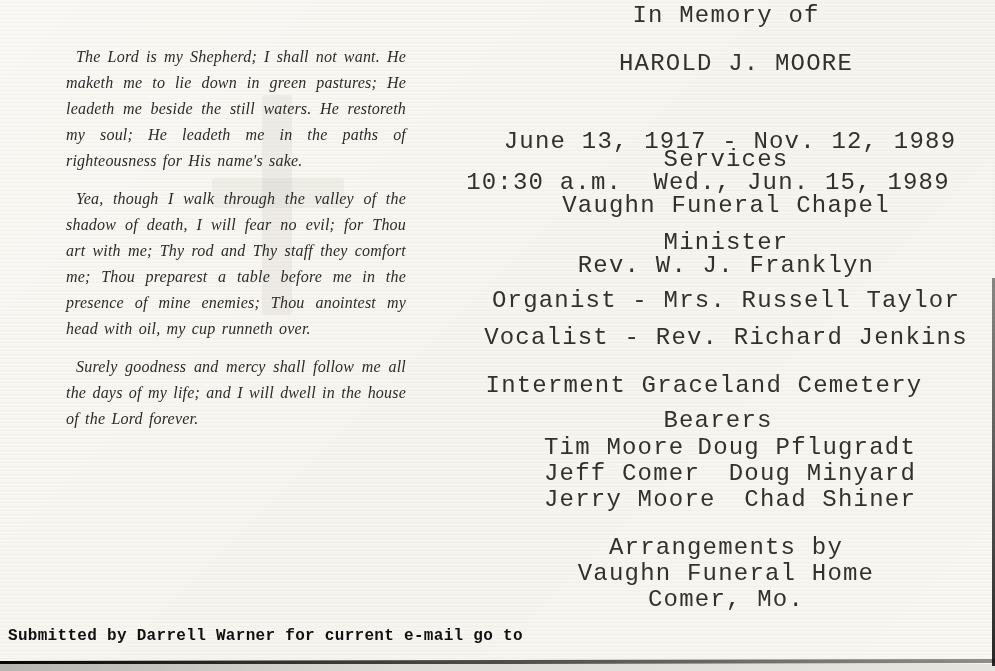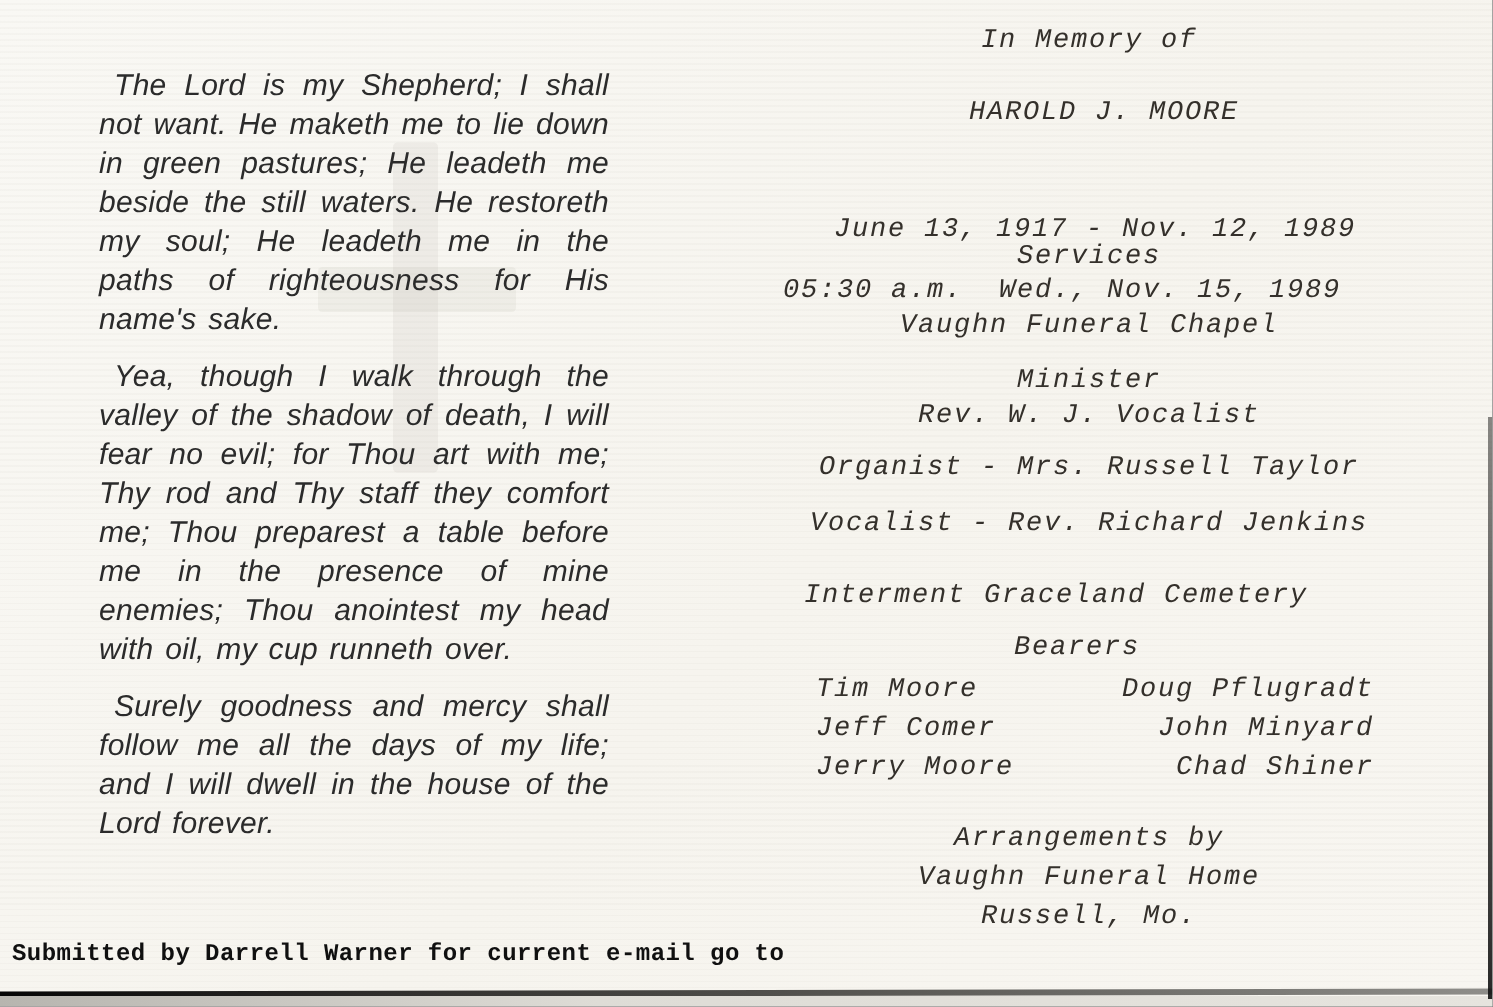--- a/index.html
+++ b/index.html
@@ -23,37 +23,36 @@
   }
   .cross-watermark .h {
     position: absolute; left: 212px; top: 178px; width: 132px; height: 30px;
     background: rgba(185,182,172,0.14); border-radius: 3px;
   }
 
   
   .psalm {
     position: absolute; left: 66px; top: 44px; width: 340px;
     color: #2b2b2b;
-    font-family: Liberation Sans, sans-serif;
+    font-family: Liberation Serif, serif;
     font-style: italic;
-    font-size: 20px;
+    font-size: 16px;
     line-height: 26px;
     text-align: justify;
     letter-spacing: 0.2px;
     word-spacing: 2px;
   }
   .psalm p { margin: 0 0 12px 0; text-indent: 10px; }
 
   
   .right-leaf {
-    position: absolute; left: 480px; top: 12px; width: 492px; height: 640px;
+    position: absolute; left: 480px; top: 0; width: 492px; height: 640px;
     color: #34302b;
-    font-size: 18px;
+    font-size: 24px;
     letter-spacing: 1.2px;
-    font-style: italic;
   }
   .tline { position: absolute; left: 0; width: 100%; text-align: center; white-space: pre; line-height: 23px; }
   .t-memory   { top: 4px;  }
   .t-name     { top: 52px; transform: translateX(10px); }
   .t-dates    { top: 98px; transform: translateX(4px); margin-top: 32px; }
   .t-svc-head { top: 148px; }
   .t-svc-when { top: 171px; transform: translateX(-18px); }
   .t-svc-where{ top: 194px; }
   .t-min-head { top: 231px; }
   .t-min-name { top: 254px; }
@@ -113,47 +112,47 @@
     <p>Yea, though I walk through the valley of the shadow of death, I will fear no evil; for Thou art with me; Thy rod and Thy staff they comfort me; Thou preparest a table before me in the presence of mine enemies; Thou anointest my head with oil, my cup runneth over.</p>
     <p>Surely goodness and mercy shall follow me all the days of my life; and I will dwell in the house of the Lord forever.</p>
   </div>
 
   <div class="right-leaf">
     <div class="tline t-memory">In Memory of</div>
     <div class="tline t-name">HAROLD J. MOORE</div>
     <div class="tline t-dates">June 13, 1917 - Nov. 12, 1989</div>
 
     <div class="tline t-svc-head">Services</div>
-    <div class="tline t-svc-when">05:30 a.m.  Wed., Nov. 15, 1989</div>
+    <div class="tline t-svc-when">10:30 a.m.  Wed., Jun. 15, 1989</div>
     <div class="tline t-svc-where">Vaughn Funeral Chapel</div>
 
     <div class="tline t-min-head">Minister</div>
-    <div class="tline t-min-name">Rev. W. J. Vocalist</div>
+    <div class="tline t-min-name">Rev. W. J. Franklyn</div>
 
     <div class="tline t-organist">Organist - Mrs. Russell Taylor</div>
     <div class="tline t-vocalist">Vocalist - Rev. Richard Jenkins</div>
     <div class="tline t-interment">Interment Graceland Cemetery</div>
 
     <div class="tline t-bearers">Bearers</div>
     <div class="bearer-row b-row1">
       <span class="bl">Tim Moore</span>
       <span class="br">Doug Pflugradt</span>
     </div>
     <div class="bearer-row b-row2">
       <span class="bl">Jeff Comer</span>
-      <span class="br">John Minyard</span>
+      <span class="br">Doug Minyard</span>
     </div>
     <div class="bearer-row b-row3">
       <span class="bl">Jerry Moore</span>
       <span class="br">Chad Shiner</span>
     </div>
 
     <div class="tline t-arr1">Arrangements by</div>
     <div class="tline t-arr2">Vaughn Funeral Home</div>
-    <div class="tline t-arr3">Russell, Mo.</div>
+    <div class="tline t-arr3">Comer, Mo.</div>
   </div>
 
   <div class="footer">
     <div>Submitted by Darrell Warner for current e-mail go to</div>
     
   </div>
 
   <div class="bottom-edge-line"></div>
   <div class="below-edge"></div>
   <div class="right-edge-strip"></div>

